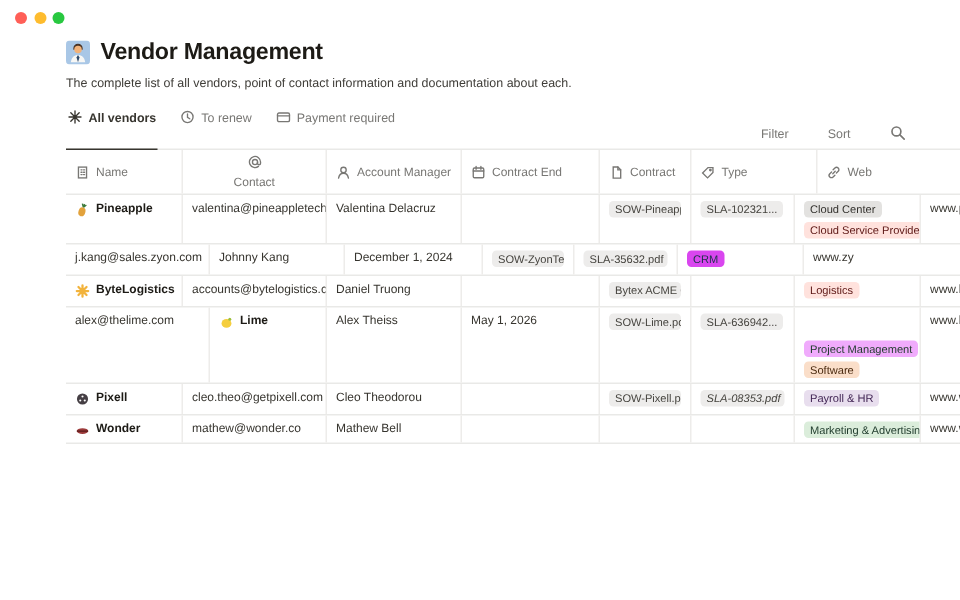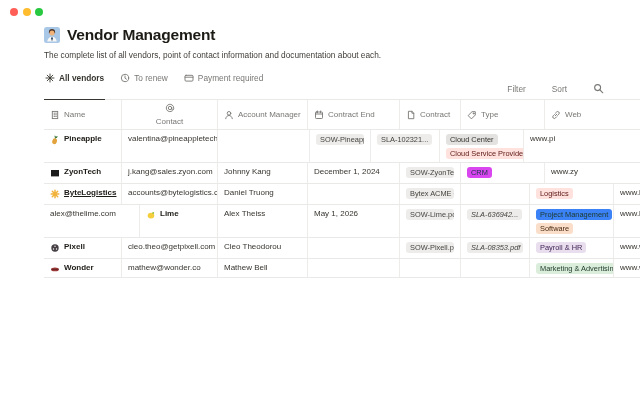--- a/index.html
+++ b/index.html
@@ -180,49 +180,43 @@
                 <svg width="10" height="10" viewBox="0 0 10 10">
                   <g transform="rotate(18 5 5)">
                     <path d="M5 3.2L3.6 1M5 3.2V0.8M5 3.2L6.4 1" stroke="#3C7A3B" stroke-width="0.9" fill="none"></path>
                     <ellipse cx="5" cy="6.3" rx="2.3" ry="3" fill="#E2A23C"></ellipse>
                   </g>
                 </svg>
               </span>
               <span>Pineapple</span>
             </div>
             <div class="td" style="width: 96px;">valentina@pineappletech.com</div>
+            <div class="td" style="width: 90px;">Valentina Delacruz</div>
             <div class="td" style="width: 92px;"></div>
             <div class="td" style="width: 61px;"><span class="pill" style="background: rgb(237, 236, 235); color: rgb(69, 67, 62);">SOW-Pineappl...</span></div>
             <div class="td" style="width: 69px;"><span class="pill" style="background: rgb(237, 236, 235); color: rgb(69, 67, 62);">SLA-102321...</span></div>
             <div class="td types" style="width: 84px;">
               <span class="tag" style="background: rgb(227, 226, 224); color: rgb(50, 48, 44);">Cloud Center</span>
               <span class="tag" style="background: rgb(255, 226, 221); color: rgb(93, 23, 21);">Cloud Service Provider</span>
             </div>
             <div class="td" style="flex: 1 1 0%;">www.pi</div>
           </div>
           <div class="tr">
-            <div class="td name" style="width: 78px;">
-              <span class="vlogo">
-                <svg width="10" height="10" viewBox="0 0 10 10">
-                  <rect x="1" y="2" width="8" height="6.4" fill="#1B1B1B"></rect>
-                </svg>
-              </span>
-              <span>ZyonTech</span>
-            </div>
             <div class="td" style="width: 96px;">j.kang@sales.zyon.com</div>
             <div class="td" style="width: 90px;">Johnny Kang</div>
             <div class="td" style="width: 92px;">December 1, 2024</div>
             <div class="td" style="width: 61px;"><span class="pill" style="background: rgb(237, 236, 235); color: rgb(69, 67, 62);">SOW-ZyonTec...</span></div>
+            <div class="td" style="width: 69px;"><span class="pill" style="background: rgb(237, 236, 235); color: rgb(69, 67, 62);">SLA-35632.pdf</span></div>
             <div class="td types" style="width: 84px;">
               <span class="tag" style="background: #d946ef; color: rgb(24, 51, 71);">CRM</span>
             </div>
             <div class="td" style="flex: 1 1 0%;">www.zy</div>
           </div>
           <div class="tr">
-            <div class="td name" style="width: 78px; text-decoration: underline;">
+            <div class="td name" style="width: 78px;">
               <span class="vlogo">
                 <svg width="10" height="10" viewBox="0 0 10 10" fill="none" stroke="#F2B33C" stroke-width="1.5" stroke-linecap="round">
                   <path d="M5 1.2v7.6M1.2 5h7.6M2.3 2.3l5.4 5.4M7.7 2.3L2.3 7.7"></path>
                 </svg>
               </span>
               <span>ByteLogistics</span>
             </div>
             <div class="td" style="width: 96px;">accounts@bytelogistics.com</div>
             <div class="td" style="width: 90px;">Daniel Truong</div>
             <div class="td" style="width: 92px;"></div>
@@ -240,23 +234,23 @@
                 <svg width="10" height="10" viewBox="0 0 10 10">
                   <ellipse cx="5" cy="5.6" rx="3.3" ry="2.9" fill="#F5CE3E"></ellipse>
                   <circle cx="7.2" cy="2.9" r="1" fill="#9CBF3B"></circle>
                 </svg>
               </span>
               <span>Lime</span>
             </div>
             <div class="td" style="width: 90px;">Alex Theiss</div>
             <div class="td" style="width: 92px;">May 1, 2026</div>
             <div class="td" style="width: 61px;"><span class="pill" style="background: rgb(237, 236, 235); color: rgb(69, 67, 62);">SOW-Lime.pdf</span></div>
-            <div class="td" style="width: 69px;"><span class="pill" style="background: rgb(237, 236, 235); color: rgb(69, 67, 62); font-style: italic;">SLA-636942...</span></div>
-            <div class="td types" style="width: 84px;">
-              <span class="tag" style="background: #3b82f6; color: rgb(28, 56, 41);">Project Management</span>
+            <div class="td" style="width: 69px;"><span class="pill" style="background: rgb(237, 236, 235); color: rgb(69, 67, 62);">SLA-636942...</span></div>
+            <div class="td types" style="width: 84px;">
+              <span class="tag" style="background: #f0abfc; color: rgb(28, 56, 41); margin-top: 18px;">Project Management</span>
               <span class="tag" style="background: rgb(250, 222, 201); color: rgb(73, 41, 14);">Software</span>
             </div>
             <div class="td" style="flex: 1 1 0%;">www.lim</div>
           </div>
           <div class="tr">
             <div class="td name" style="width: 78px;">
               <span class="vlogo">
                 <svg width="10" height="10" viewBox="0 0 10 10">
                   <circle cx="5" cy="5" r="3.7" fill="#453F44"></circle>
                   <circle cx="5" cy="3.3" r="0.7" fill="#fff"></circle>

